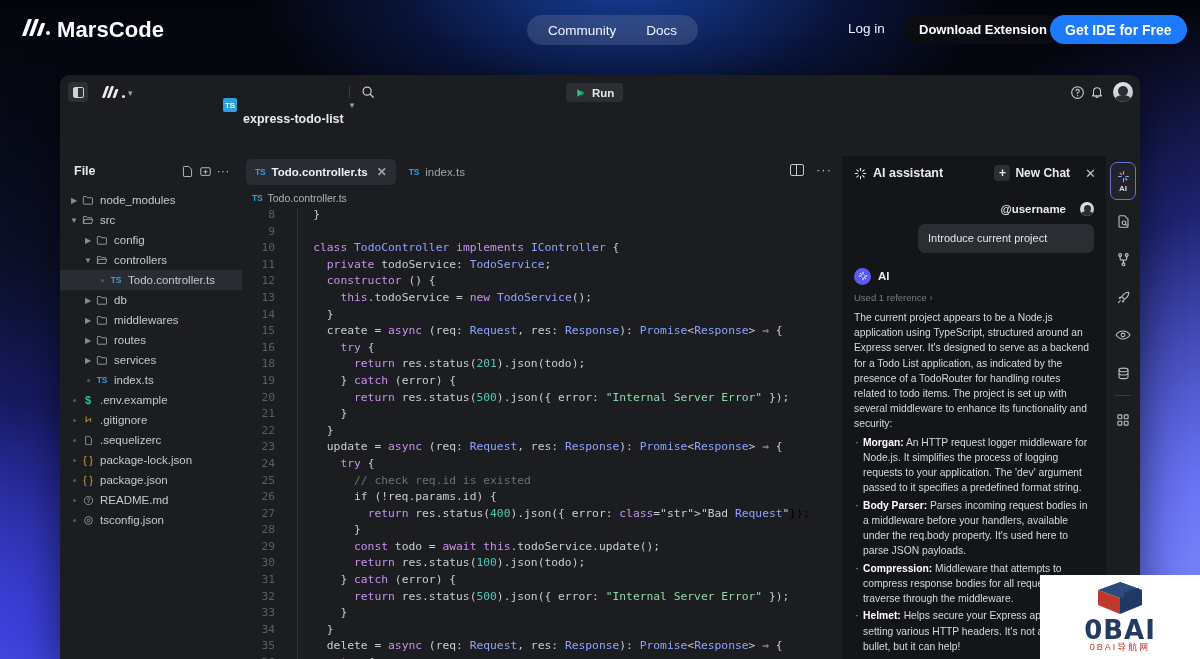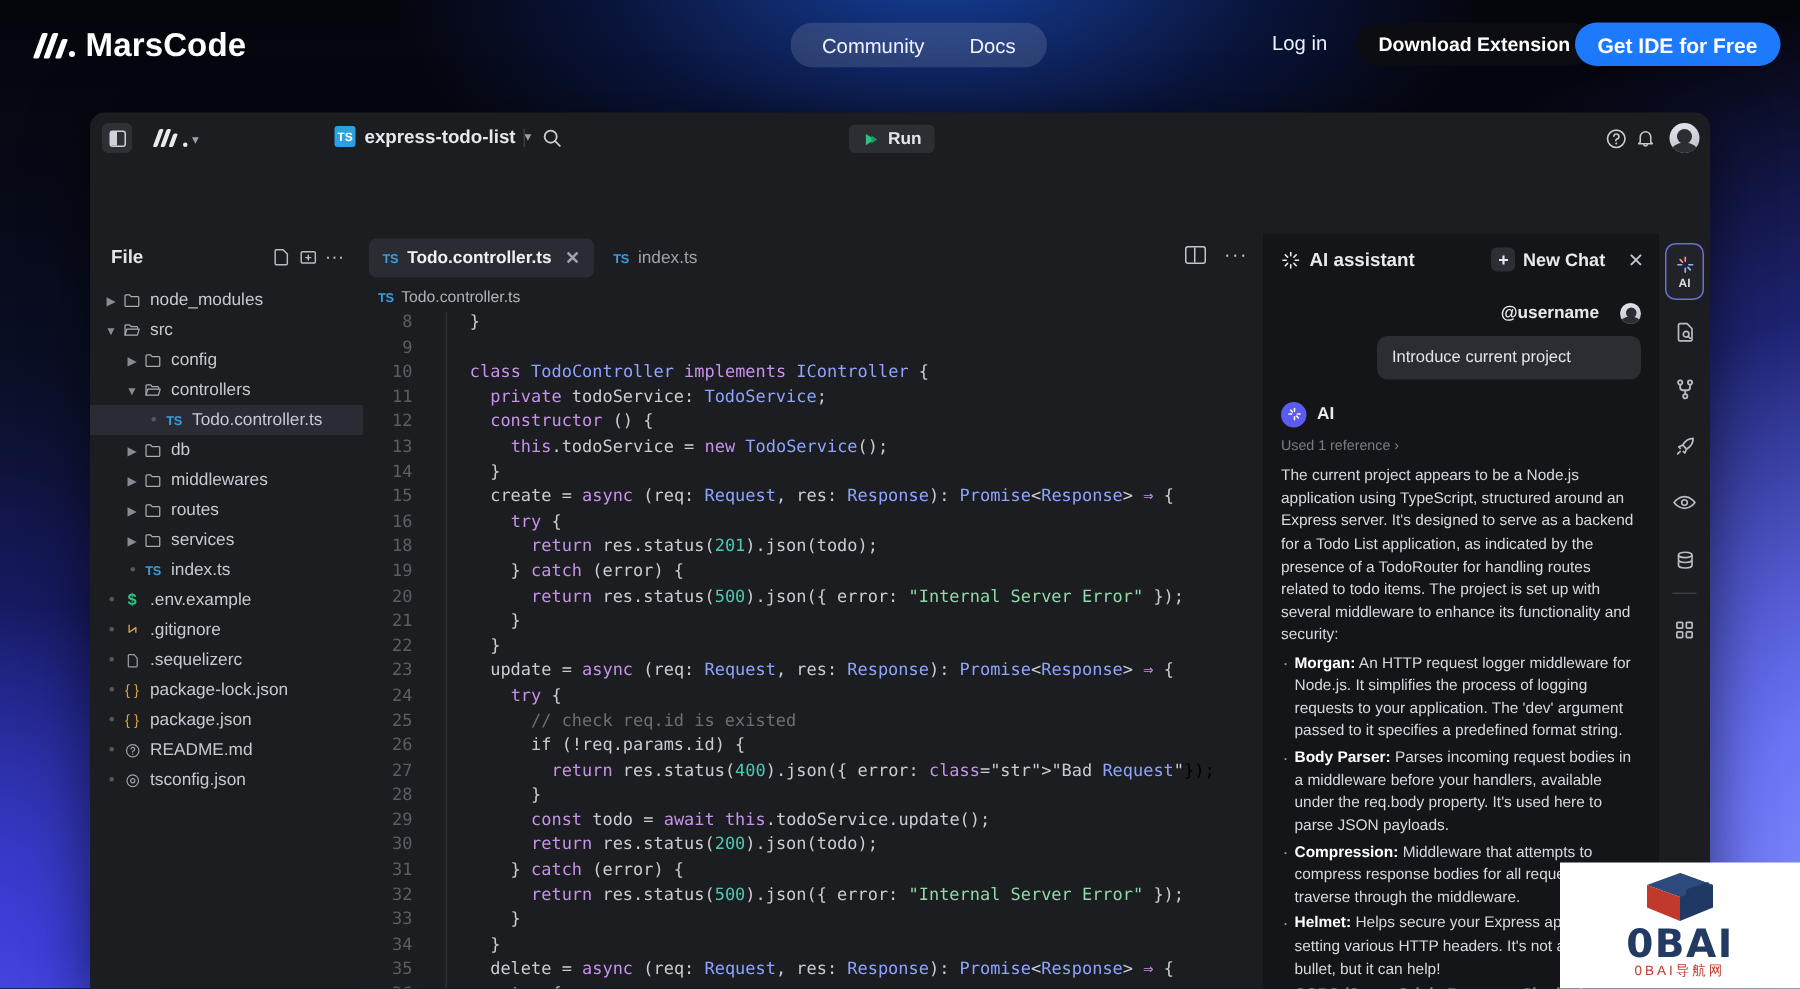--- a/index.html
+++ b/index.html
@@ -12,21 +12,21 @@
     position: relative; width: 1200px; height: 659px; overflow: hidden;
     background:
       radial-gradient(ellipse 520px 300px at 52% -6%, rgba(30,90,220,.75) 0%, rgba(18,45,140,.35) 45%, rgba(0,0,0,0) 72%),
       radial-gradient(ellipse 900px 620px at -8% 118%, #5a5ef0 0%, #3b3fd8 28%, rgba(25,25,110,.45) 62%, rgba(0,0,0,0) 85%),
       radial-gradient(ellipse 820px 760px at 112% 96%, #9aa4ff 0%, #6a74f5 26%, rgba(50,55,190,.5) 58%, rgba(0,0,0,0) 84%),
       linear-gradient(180deg, #04050b 0%, #070a18 22%, #0d1230 48%, #1a2070 72%, #3a3fc0 100%);
   }
 
   
   .topnav { position: absolute; left: 0; top: 0; width: 1200px; height: 60px; }
-  .brand { position: absolute; left: 24px; top: 17px; display: flex; align-items: center; gap: 7px; }
+  .brand { position: absolute; left: 24px; top: 17px; display: flex; align-items: flex-start; gap: 7px; }
   .brand-mark { width: 26px; height: 20px; position: relative; }
   .brand-mark i {
     position: absolute; top: 2px; width: 4.4px; height: 17px; background: #fff;
     transform: skewX(-20deg); border-radius: 1px; display: block;
   }
   .brand-mark i:nth-child(1){ left: 1px; }
   .brand-mark i:nth-child(2){ left: 8px; }
   .brand-mark i:nth-child(3){ left: 15px; height: 13px; top: 6px;}
   .brand-mark b { position:absolute; right:0; bottom:2px; width:4px;height:4px;border-radius:50%;background:#fff; }
   .brand-name { color:#fff; font-size: 22px; font-weight: 700; letter-spacing: .1px; }
@@ -73,21 +73,21 @@
   .mars-small { left: 44px; top: 10px; width: 22px; height: 14px; }
   .mars-small i { position:absolute; top:1px; width:3.4px;height:12px;background:#e9eaf0;transform:skewX(-20deg);border-radius:1px;}
   .mars-small i:nth-child(1){left:0;} .mars-small i:nth-child(2){left:5px;} .mars-small i:nth-child(3){left:10px;height:9px;top:4px;}
   .mars-small b{position:absolute;right:1px;bottom:1px;width:3px;height:3px;border-radius:50%;background:#e9eaf0;}
   .chev { color:#9ca0ac; font-size: 9px; }
   .proj { position:absolute; left: 163px; top: 9px; display:flex; align-items:center; gap:6px; cursor:pointer;}
   .ts-badge {
     width: 14px; height: 14px; background: #2f9fe0; color: #fff; font-size: 8px; font-weight: 700;
     display:flex; align-items:center; justify-content:center; border-radius: 2px;
   }
-  .proj-name { color: #e6e8ee; font-size: 12.5px; font-weight: 700; }
+  .proj-name { color: #e6e8ee; font-size: 12.5px; font-weight: 700; margin-top: 28px; }
   .vdiv { position:absolute; left: 289px; top: 11px; width: 1px; height: 12px; background: #3a3d45; }
   .search-ico { left: 300px; top: 9px; width: 16px; height: 16px; }
   .run-btn {
     position:absolute; left: 506px; top: 8px; height: 19px; padding: 0 9px; background: #2c2e34;
     border-radius: 4px; display:flex; align-items:center; gap:5px; cursor:pointer;
   }
   .run-btn span { color:#e3e5ea; font-size: 11.5px; font-weight: 700;}
   .help-ico { left: 1009px; top: 9px; width: 16px; height: 16px;}
   .bell-ico { left: 1029px; top: 9px; width: 16px; height: 16px;}
   .avatar-top {
@@ -543,21 +543,21 @@
               <div class="cl">
                 <span class="ln">28</span>
                 <span class="ct">          }</span>
               </div>
               <div class="cl">
                 <span class="ln">29</span>
                 <span class="ct">          <span class="k">const</span> todo = <span class="k">await</span> <span class="k">this</span>.todoService.update();</span>
               </div>
               <div class="cl">
                 <span class="ln">30</span>
-                <span class="ct">          <span class="k">return</span> res.status(<span class="num">200</span>).json(todo);</span>
+                <span class="ct">          <span class="k">return</span> res.status(<span class="num">100</span>).json(todo);</span>
               </div>
               <div class="cl">
                 <span class="ln">31</span>
                 <span class="ct">        } <span class="k">catch</span> (error) {</span>
               </div>
               <div class="cl">
                 <span class="ln">32</span>
                 <span class="ct">          <span class="k">return</span> res.status(<span class="num">500</span>).json({ error: <span class="str">"Internal Server Error"</span> });</span>
               </div>
               <div class="cl">

